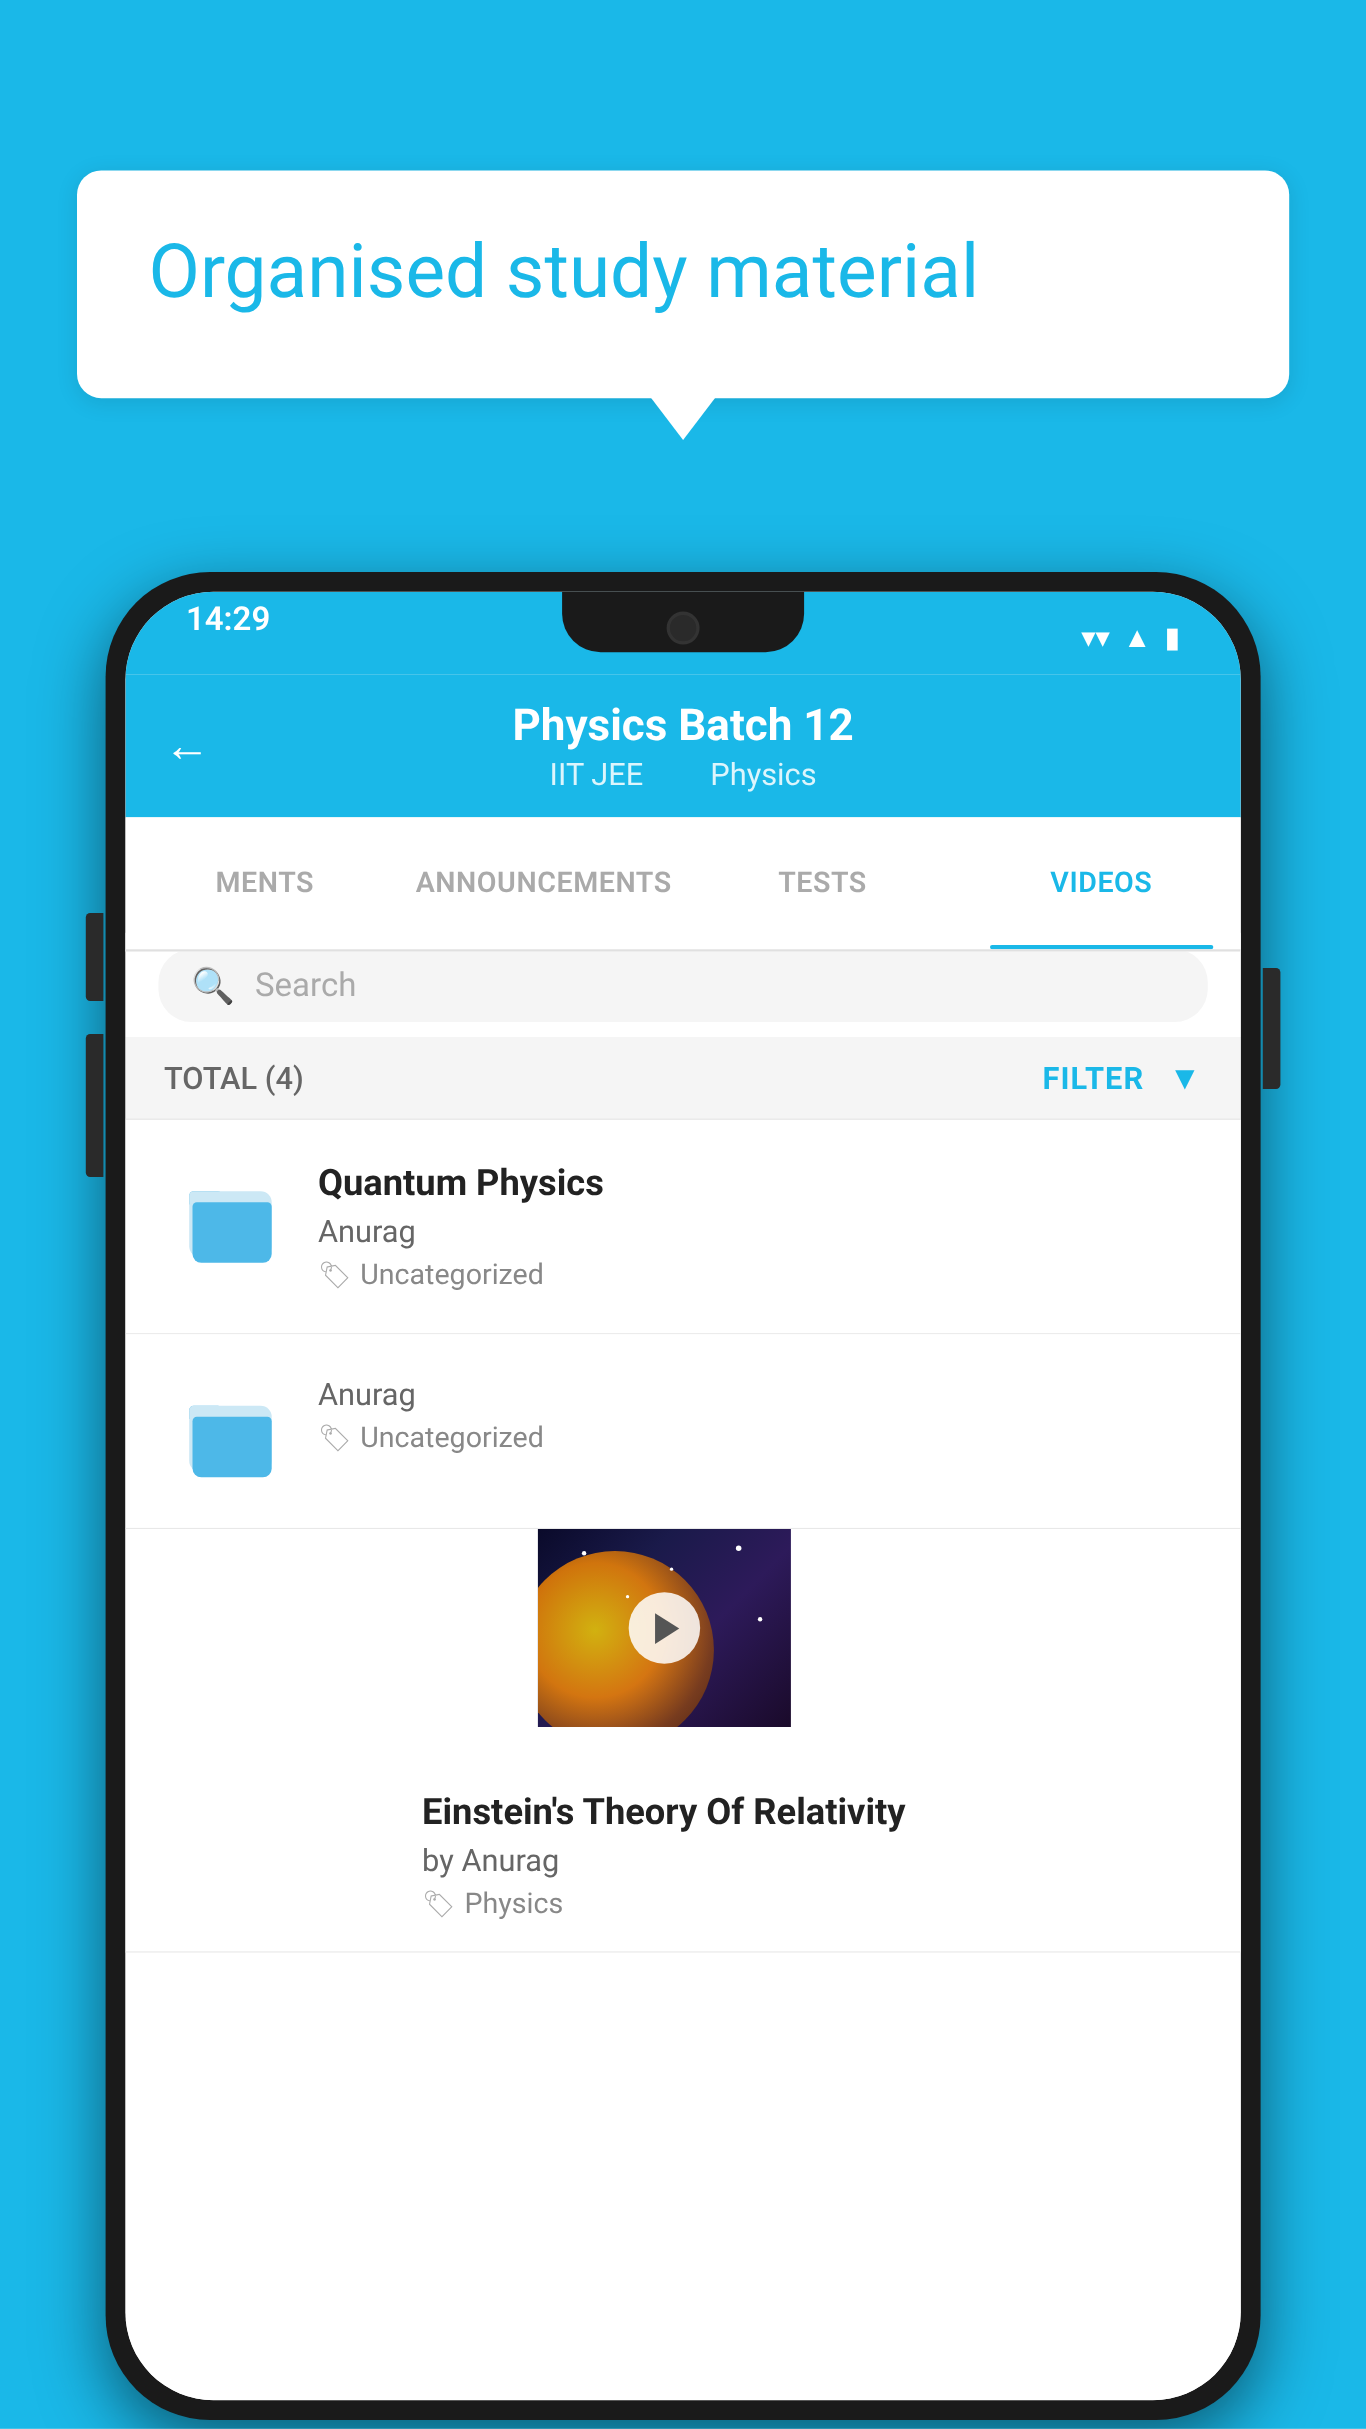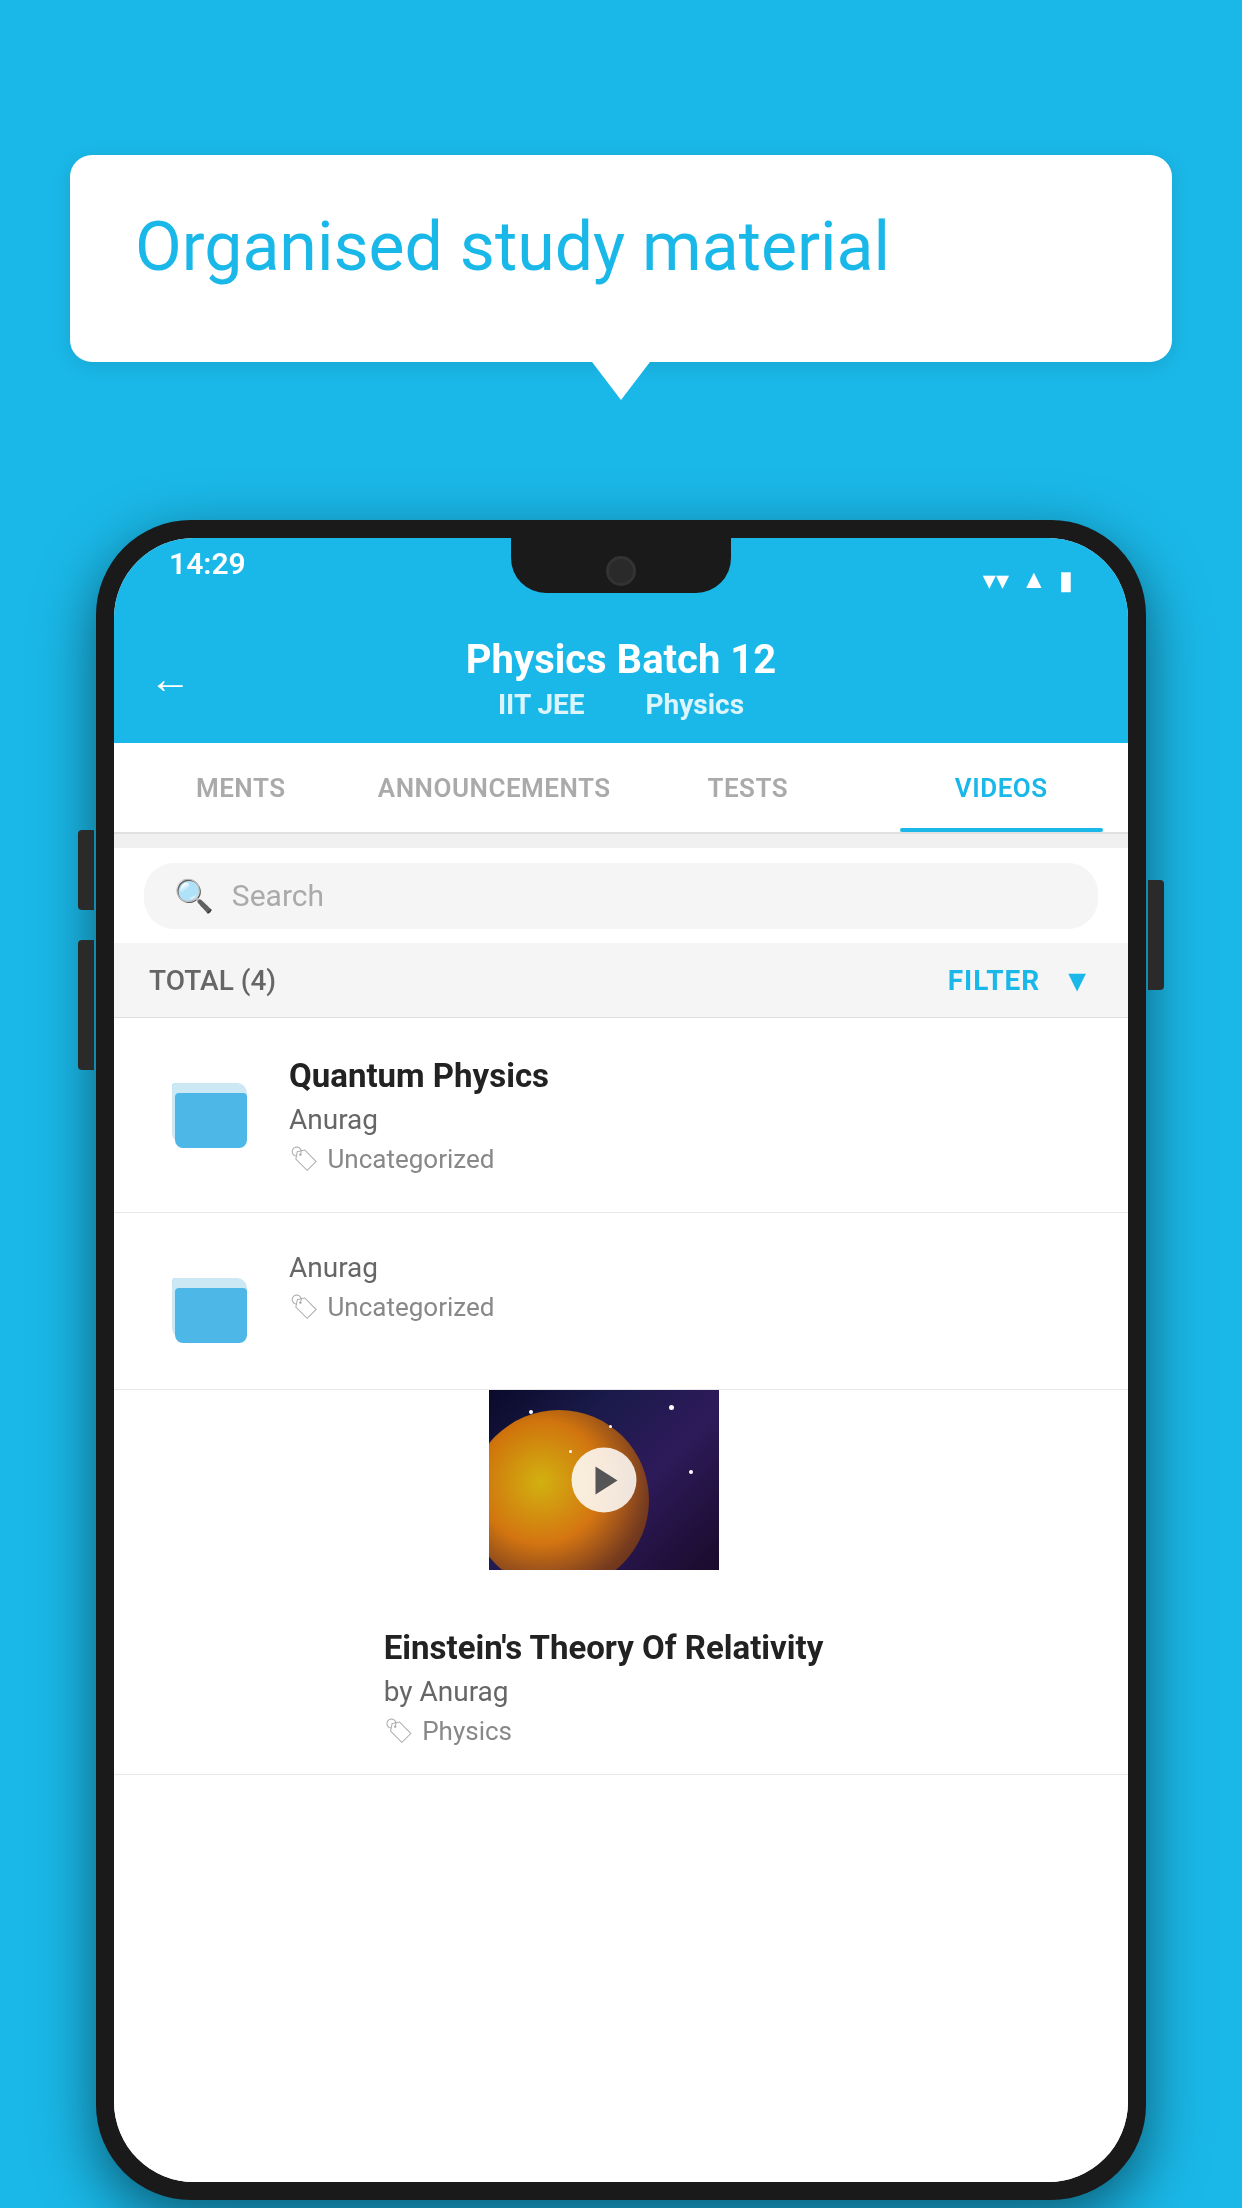--- a/index.html
+++ b/index.html
@@ -194,30 +194,29 @@
       font-size: 40px;
       font-weight: 700;
     }
     .header-subtitle {
       color: rgba(255,255,255,0.85);
       font-size: 28px;
       margin-top: 5px;
     }
     .header-subtitle span {
       margin: 0 10px;
-      font-weight: bold;
     }
 
     
     .tab-bar {
       position: absolute;
       top: 205px;
       left: 0;
       right: 0;
-      height: 91px;
+      height: 122px;
       background: white;
       display: flex;
       align-items: center;
       border-bottom: 2px solid #e0e0e0;
       z-index: 5;
       overflow: hidden;
     }
     .tab-item {
       flex: 1;
       height: 100%;

